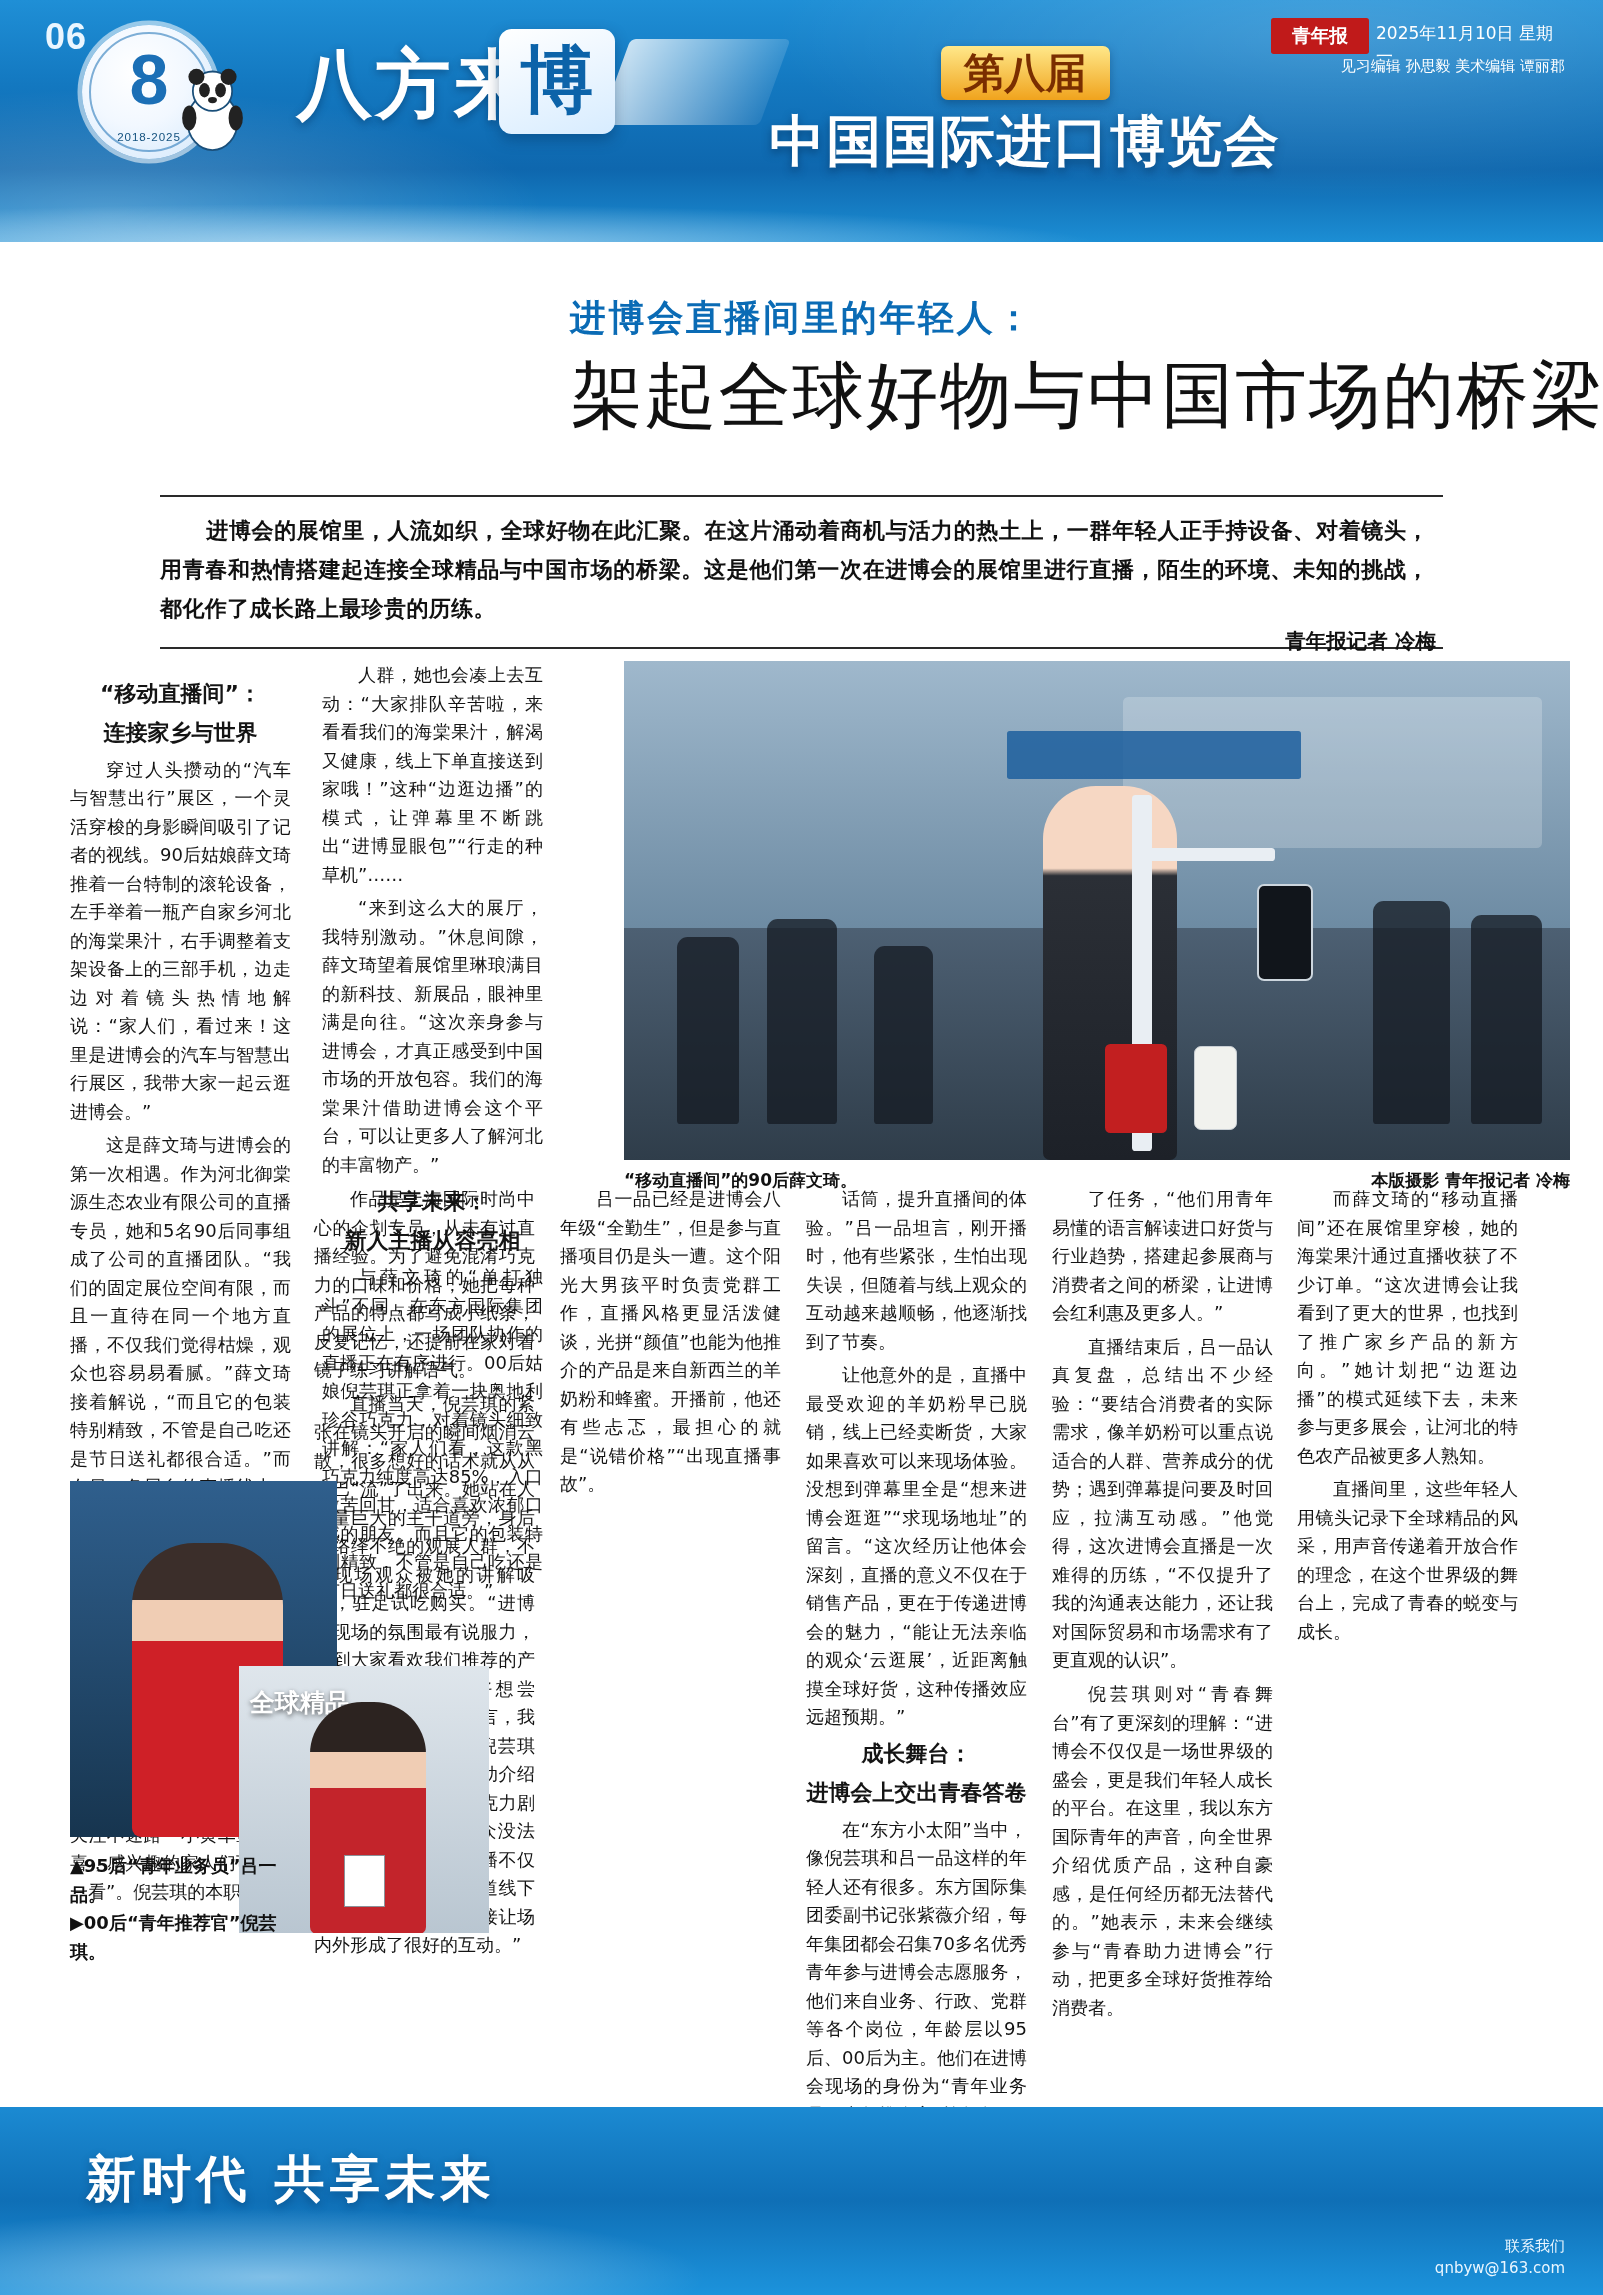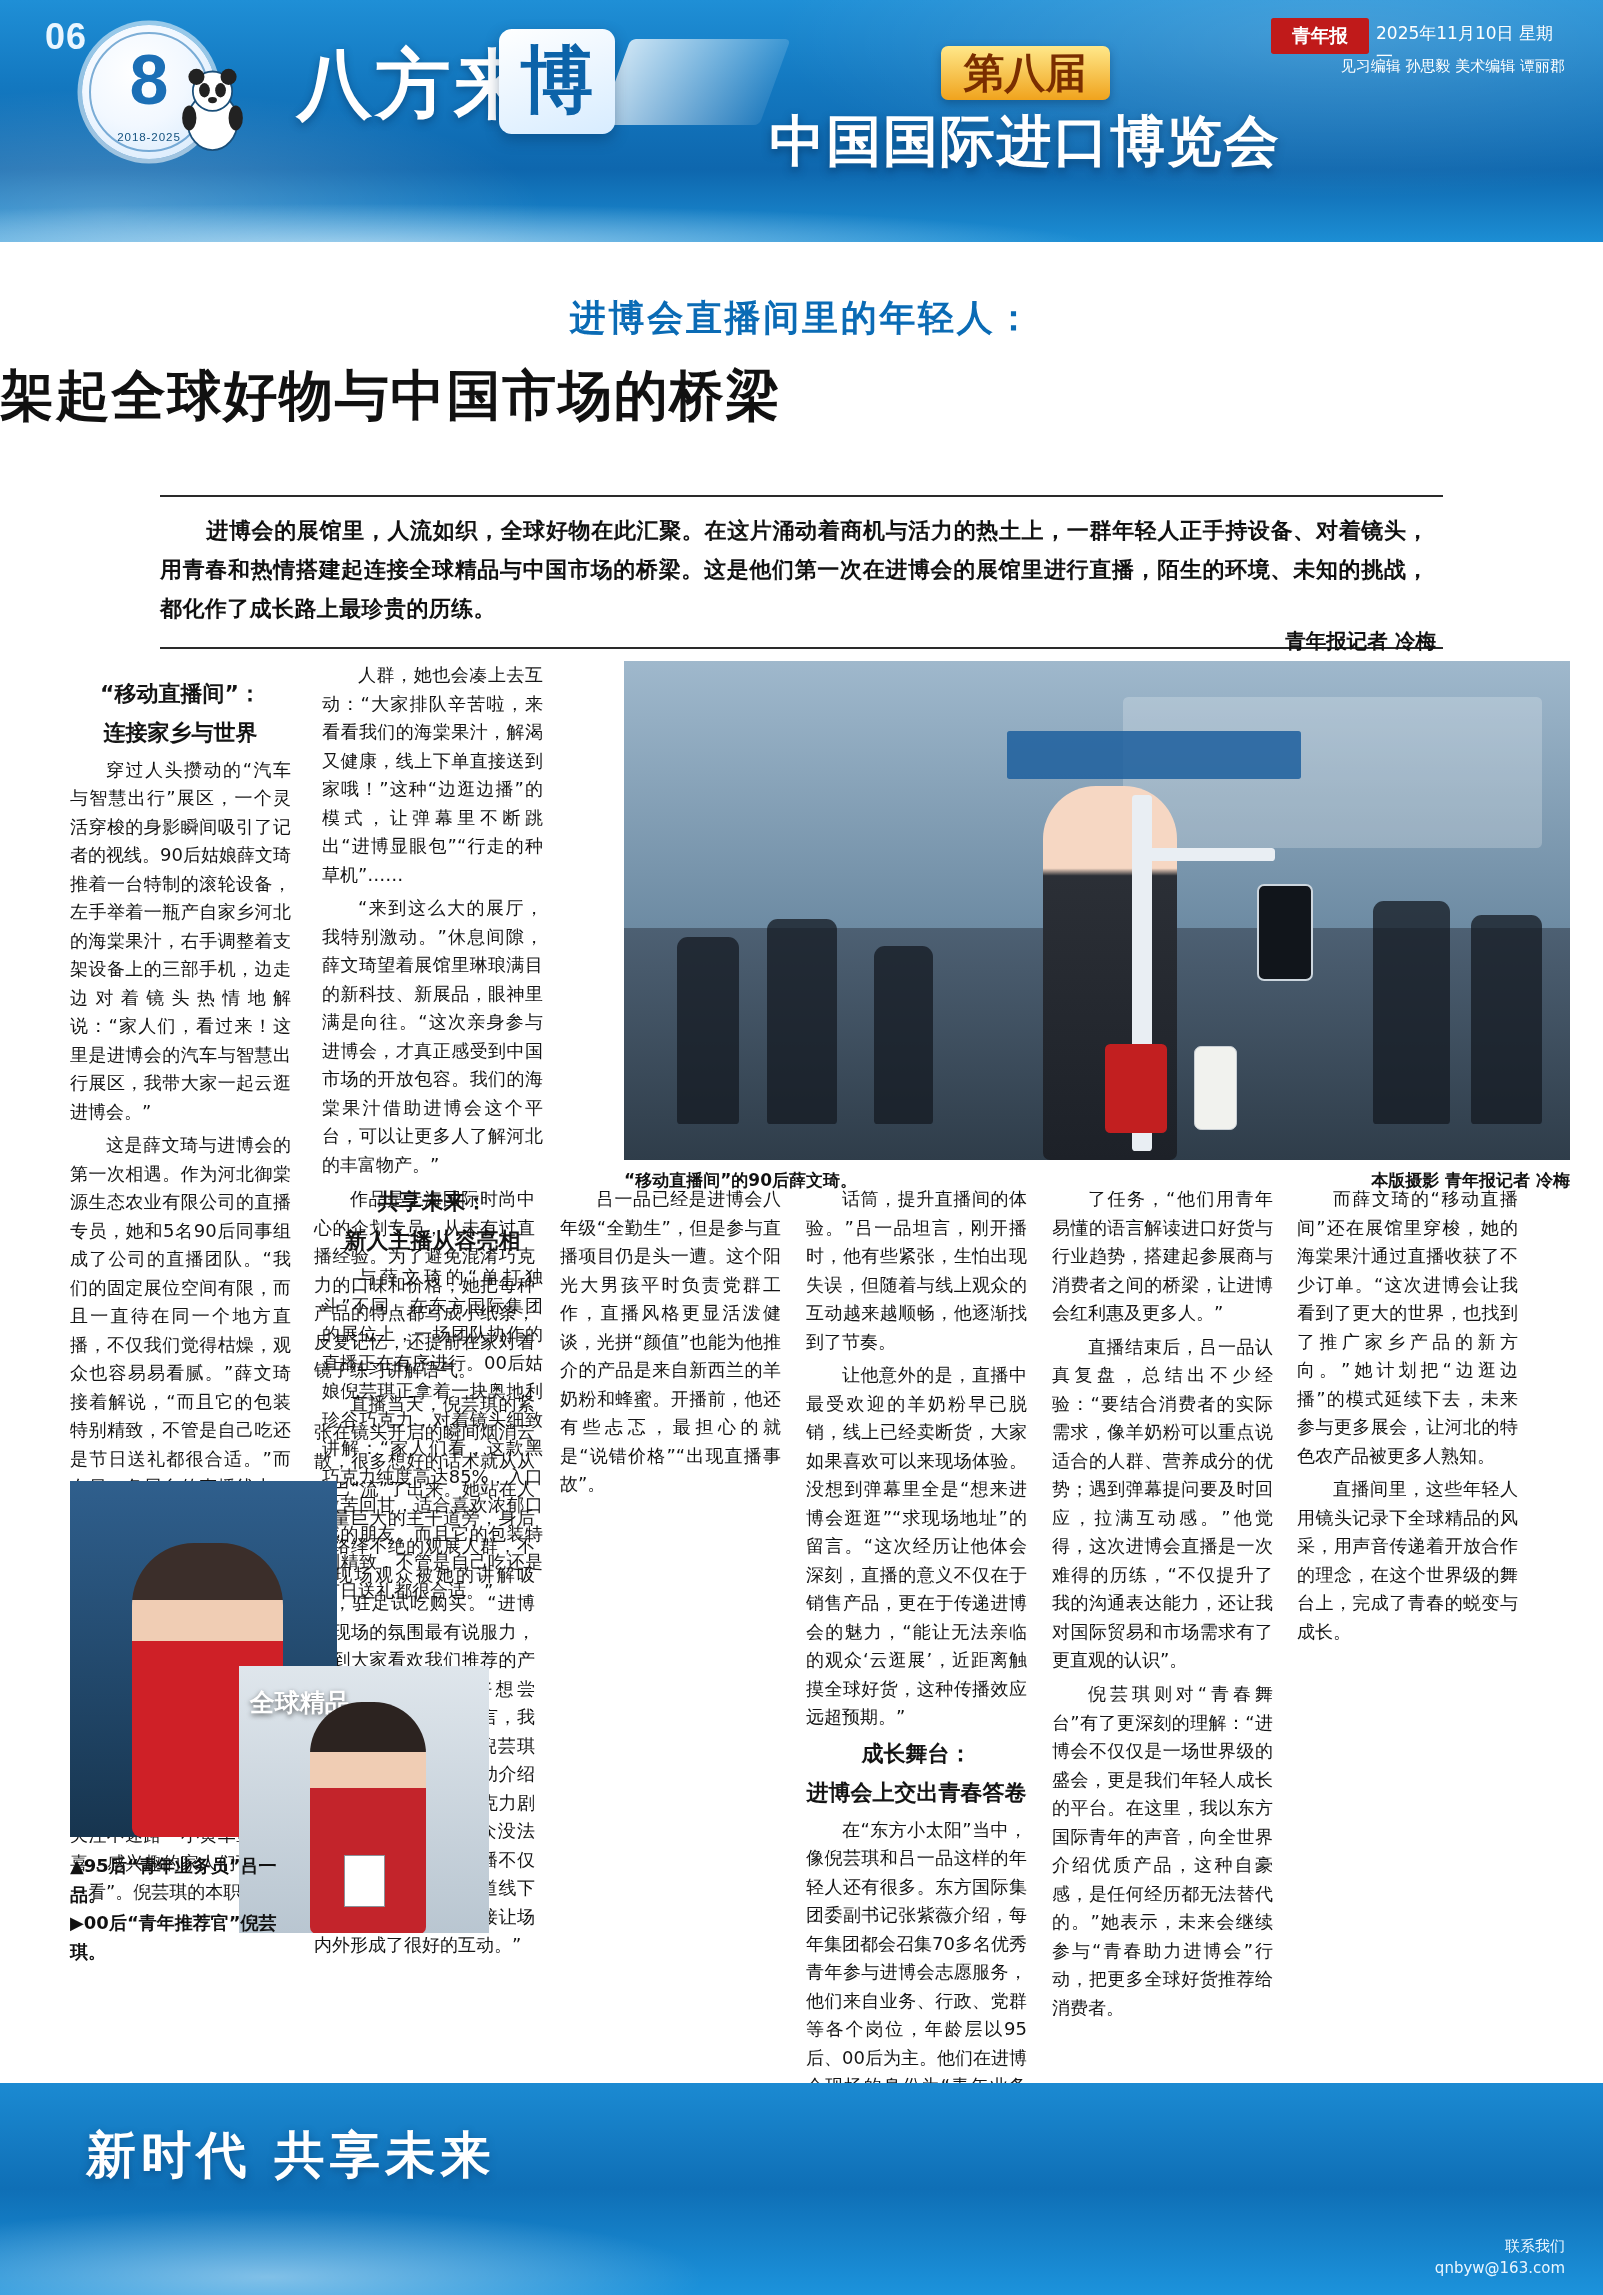--- a/index.html
+++ b/index.html
@@ -112,22 +112,22 @@
     font-family:"DejaVu Sans","Liberation Sans",sans-serif;
   }
 
   
   .kicker{
     position:absolute;left:0;right:0;top:294px;text-align:center;
     font-size:36px;color:#0a6bb5;font-weight:bold;letter-spacing:2.7px;
     font-family:"DejaVu Sans","Liberation Sans",sans-serif;
   }
   .headline{
-    position:absolute;left:0;right:0;top:349px;text-align:left;
-    font-size:54px;line-height:93px;font-weight:bold;color:#111;letter-spacing:1.8px;
+    position:absolute;left:0;right:0;top:349px;text-align:right;
+    font-size:72px;line-height:93px;font-weight:normal;color:#111;letter-spacing:1.8px;
     font-family:"DejaVu Sans","Liberation Sans",sans-serif;
   }
   .rule{
     position:absolute;left:160px;width:1283px;height:1.8px;background:#2a2a2a;
   }
   .rule.top{top:495px;}
   .rule.bot{top:647px;}
 
   
   .lead{
@@ -239,21 +239,21 @@
     text-shadow:0 1.8px 5.3px rgba(0,0,0,.6);
     font-family:"DejaVu Sans","Liberation Sans",sans-serif;
   }
   .cap-a{
     position:absolute;left:70px;top:1852px;width:223px;font-size:18px;line-height:28.5px;font-weight:bold;
     font-family:"DejaVu Sans","Liberation Sans",sans-serif;
   }
 
   
   .footer{
-    position:absolute;left:0;bottom:0;width:1604px;height:212px;
+    position:absolute;left:0;bottom:0;width:1604px;height:188px;
     background:linear-gradient(180deg,#1b8ad2 0%, #0f6fb6 50%, #1c93dc 100%);
     overflow:hidden;
   }
   .footer:after{
     content:"";position:absolute;left:-178px;bottom:-53px;width:1248px;height:178px;
     background:radial-gradient(ellipse 624px 98px at 446px 107px, rgba(255,255,255,.45), rgba(255,255,255,0) 70%);
   }
   .footer-text{
     position:absolute;left:86px;top:39px;font-size:50px;font-weight:bold;color:#ffffff;
     letter-spacing:5.3px;font-family:"DejaVu Sans","Liberation Sans",sans-serif;

